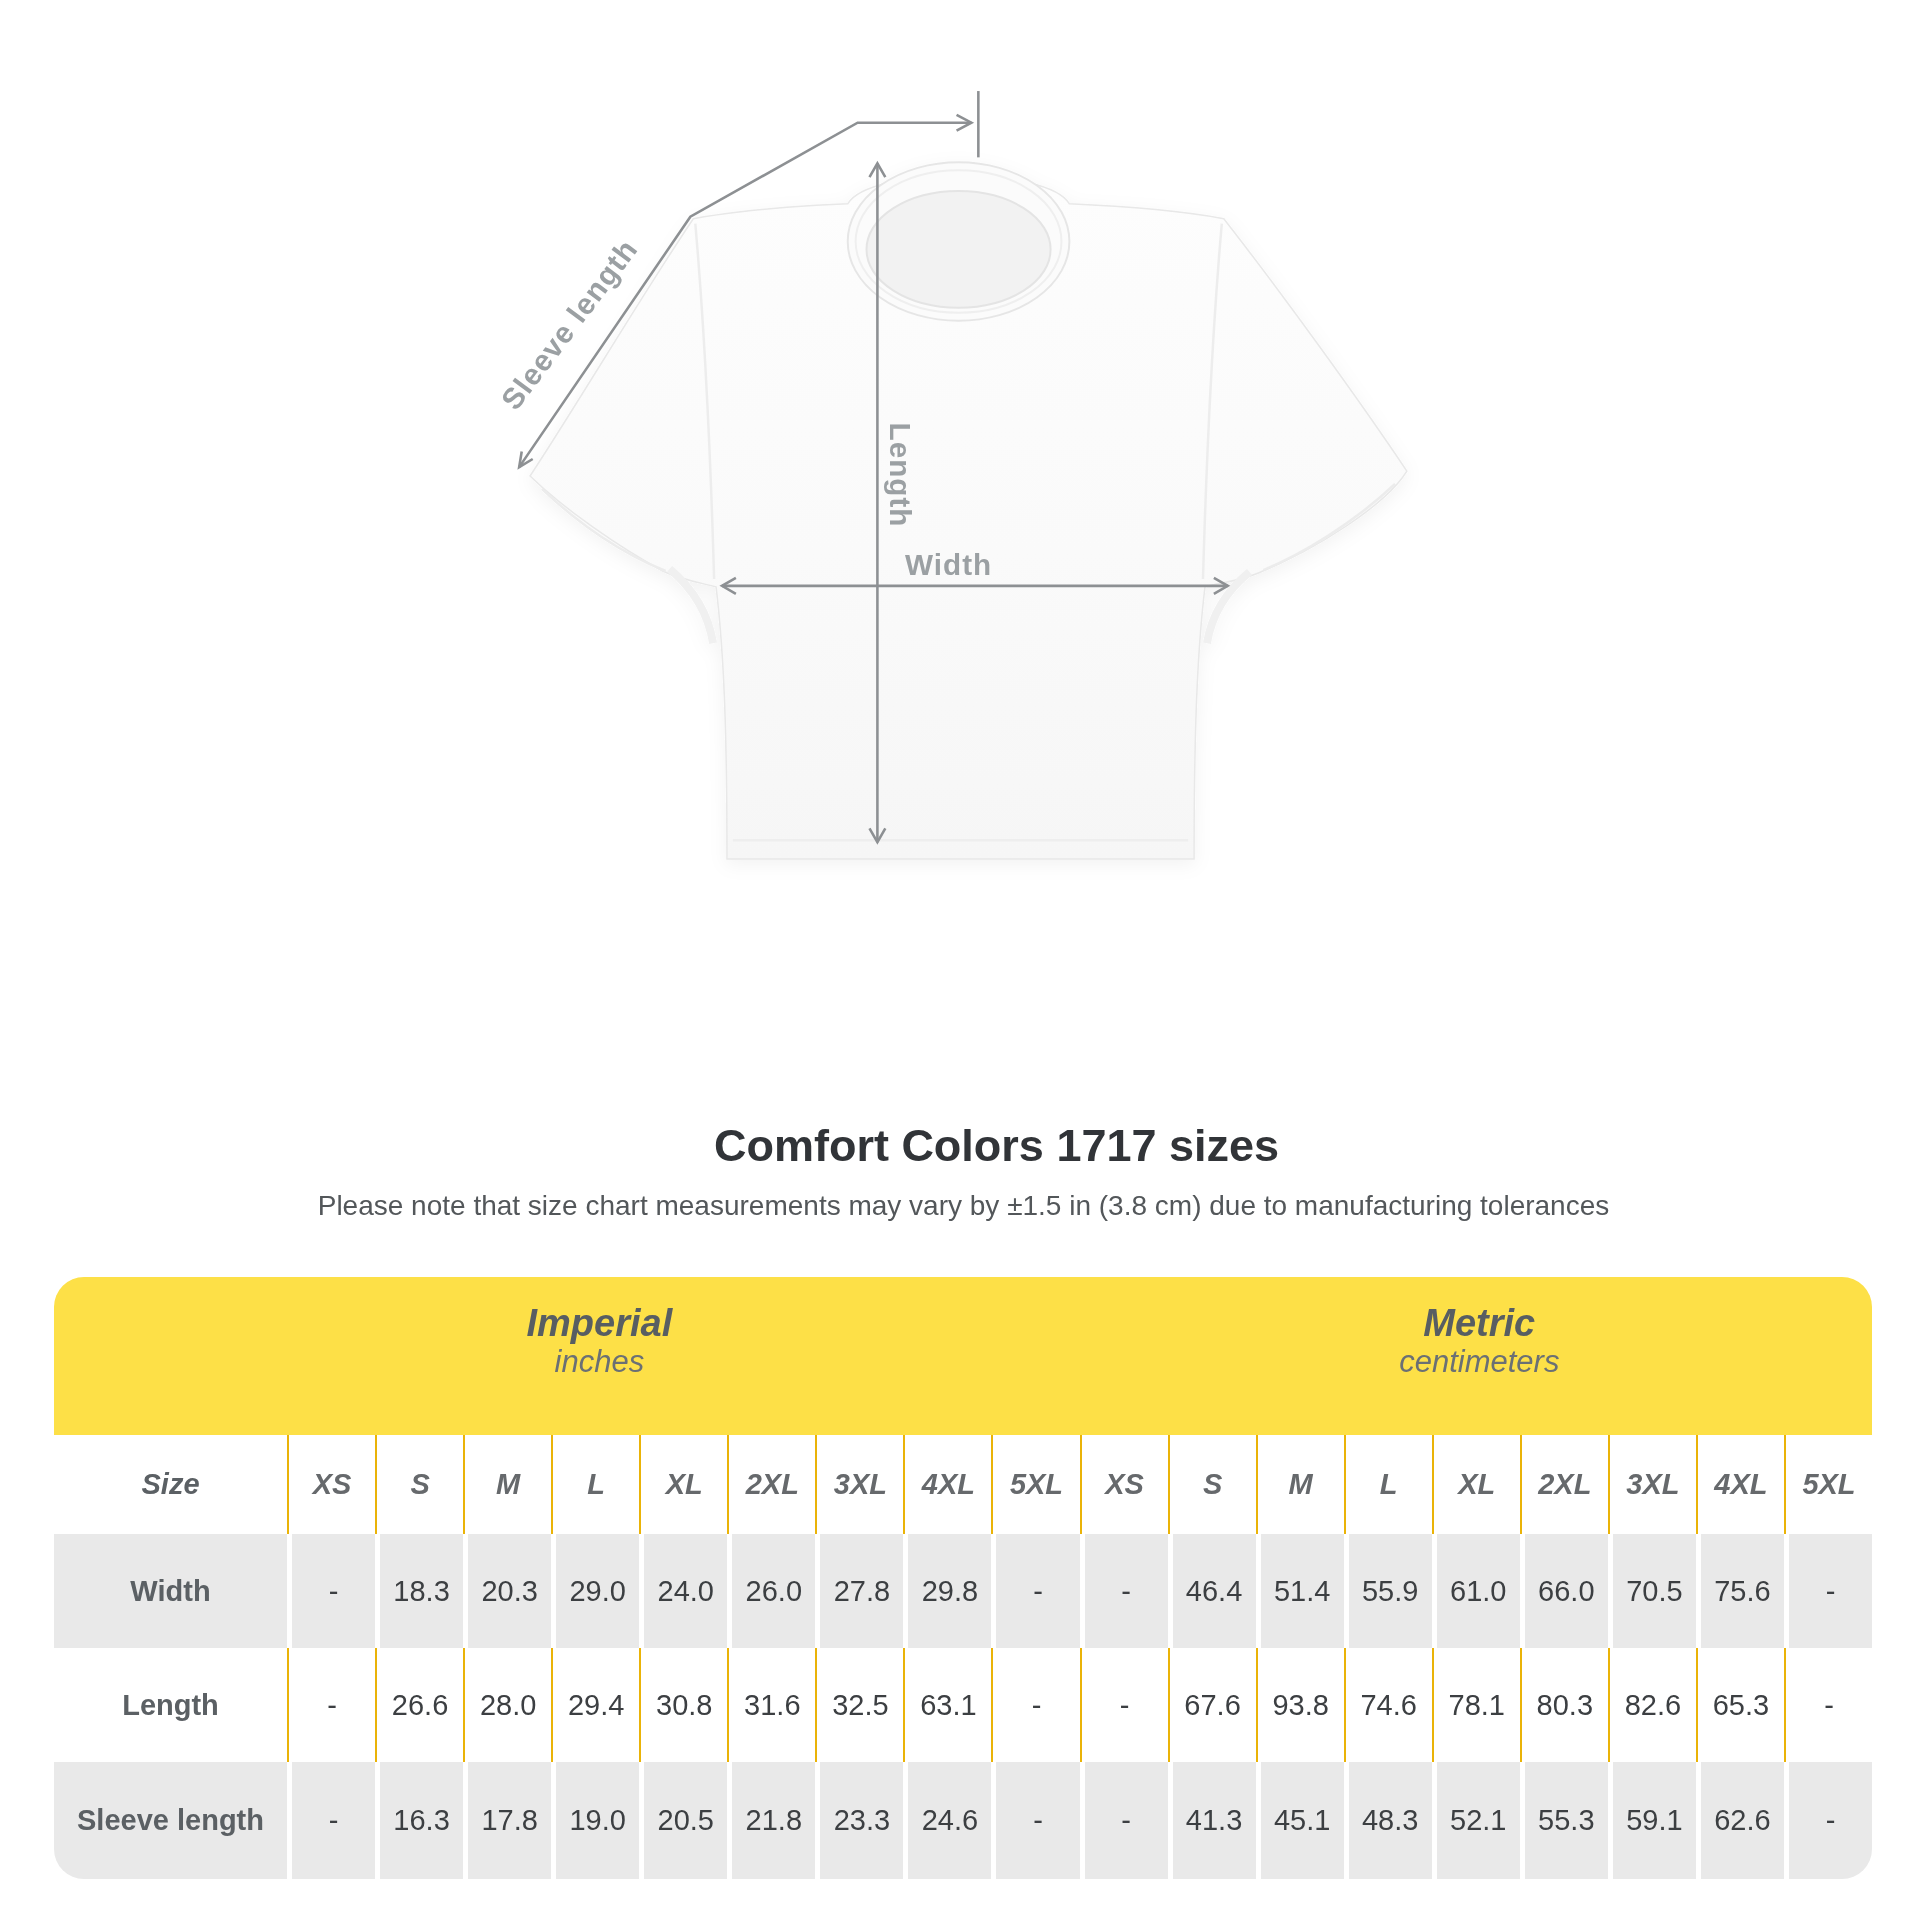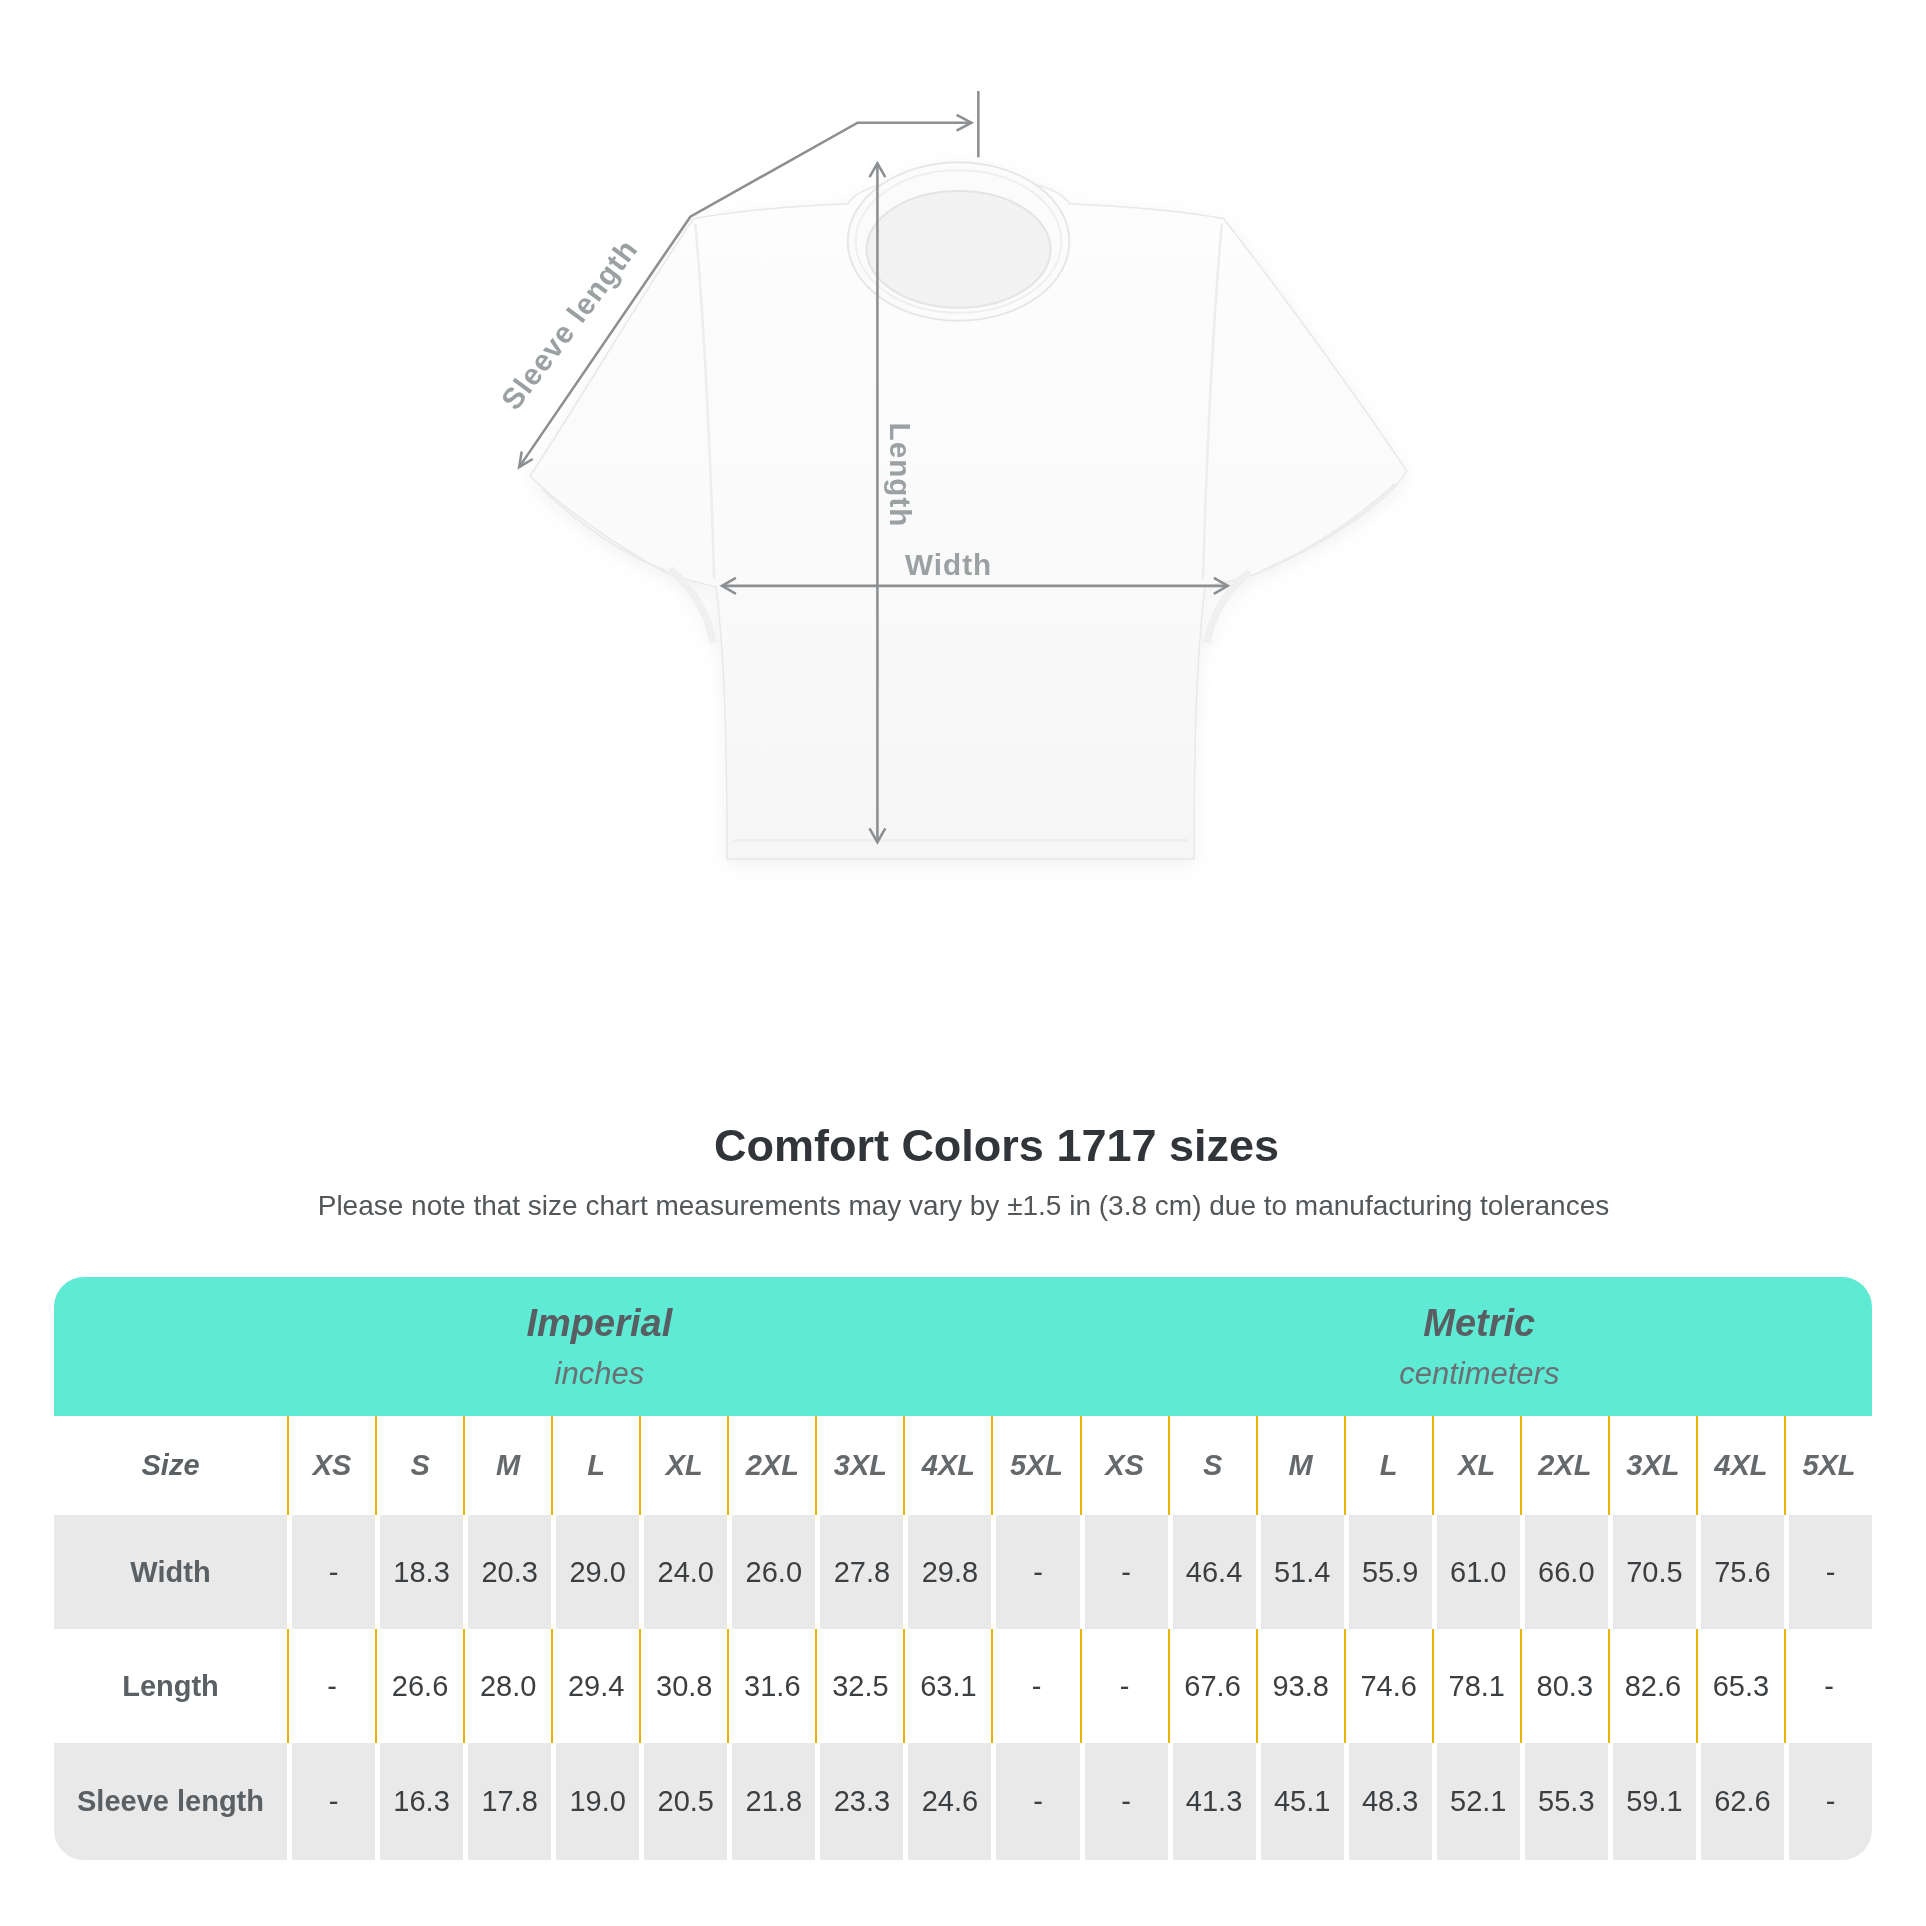--- a/index.html
+++ b/index.html
@@ -21,24 +21,24 @@
   }
   .page-subtitle{
     position:absolute;left:0;top:1188px;width:100%;text-align:center;
     font-size:28px;color:#53575a;line-height:36px;
   }
   
   .size-table{
     position:absolute;left:54px;top:1277px;width:1818px;
     border-radius:30px;overflow:hidden;
   }
-  .unit-band{position:relative;height:139px;background:#5eead4;}
+  .unit-band{position:relative;height:158px;background:#fde047;}
   .unit-group{position:absolute;top:24px;transform:translateX(-50%);text-align:center;}
   .unit-group .u-label{font-size:38px;font-weight:bold;font-style:italic;color:#585e62;line-height:44px;}
-  .unit-group .u-sub{font-size:31px;font-style:italic;color:#6b7074;line-height:34px;margin-top:12px;}
+  .unit-group .u-sub{font-size:31px;font-style:italic;color:#6b7074;line-height:34px;}
   .unit-group.imperial{left:30%;}
   .unit-group.metric{left:78.4%;}
   .trow{
     display:grid;grid-template-columns:233px repeat(18,1fr);
     height:114px;align-items:stretch;
   }
   .trow.rowhead{height:99px;font-style:italic;}
   .trow.last{height:117px;}
   .trow.whiterow{column-gap:0;background:#ffffff;}
   .trow.grayrow{column-gap:5px;background:#ffffff;}

